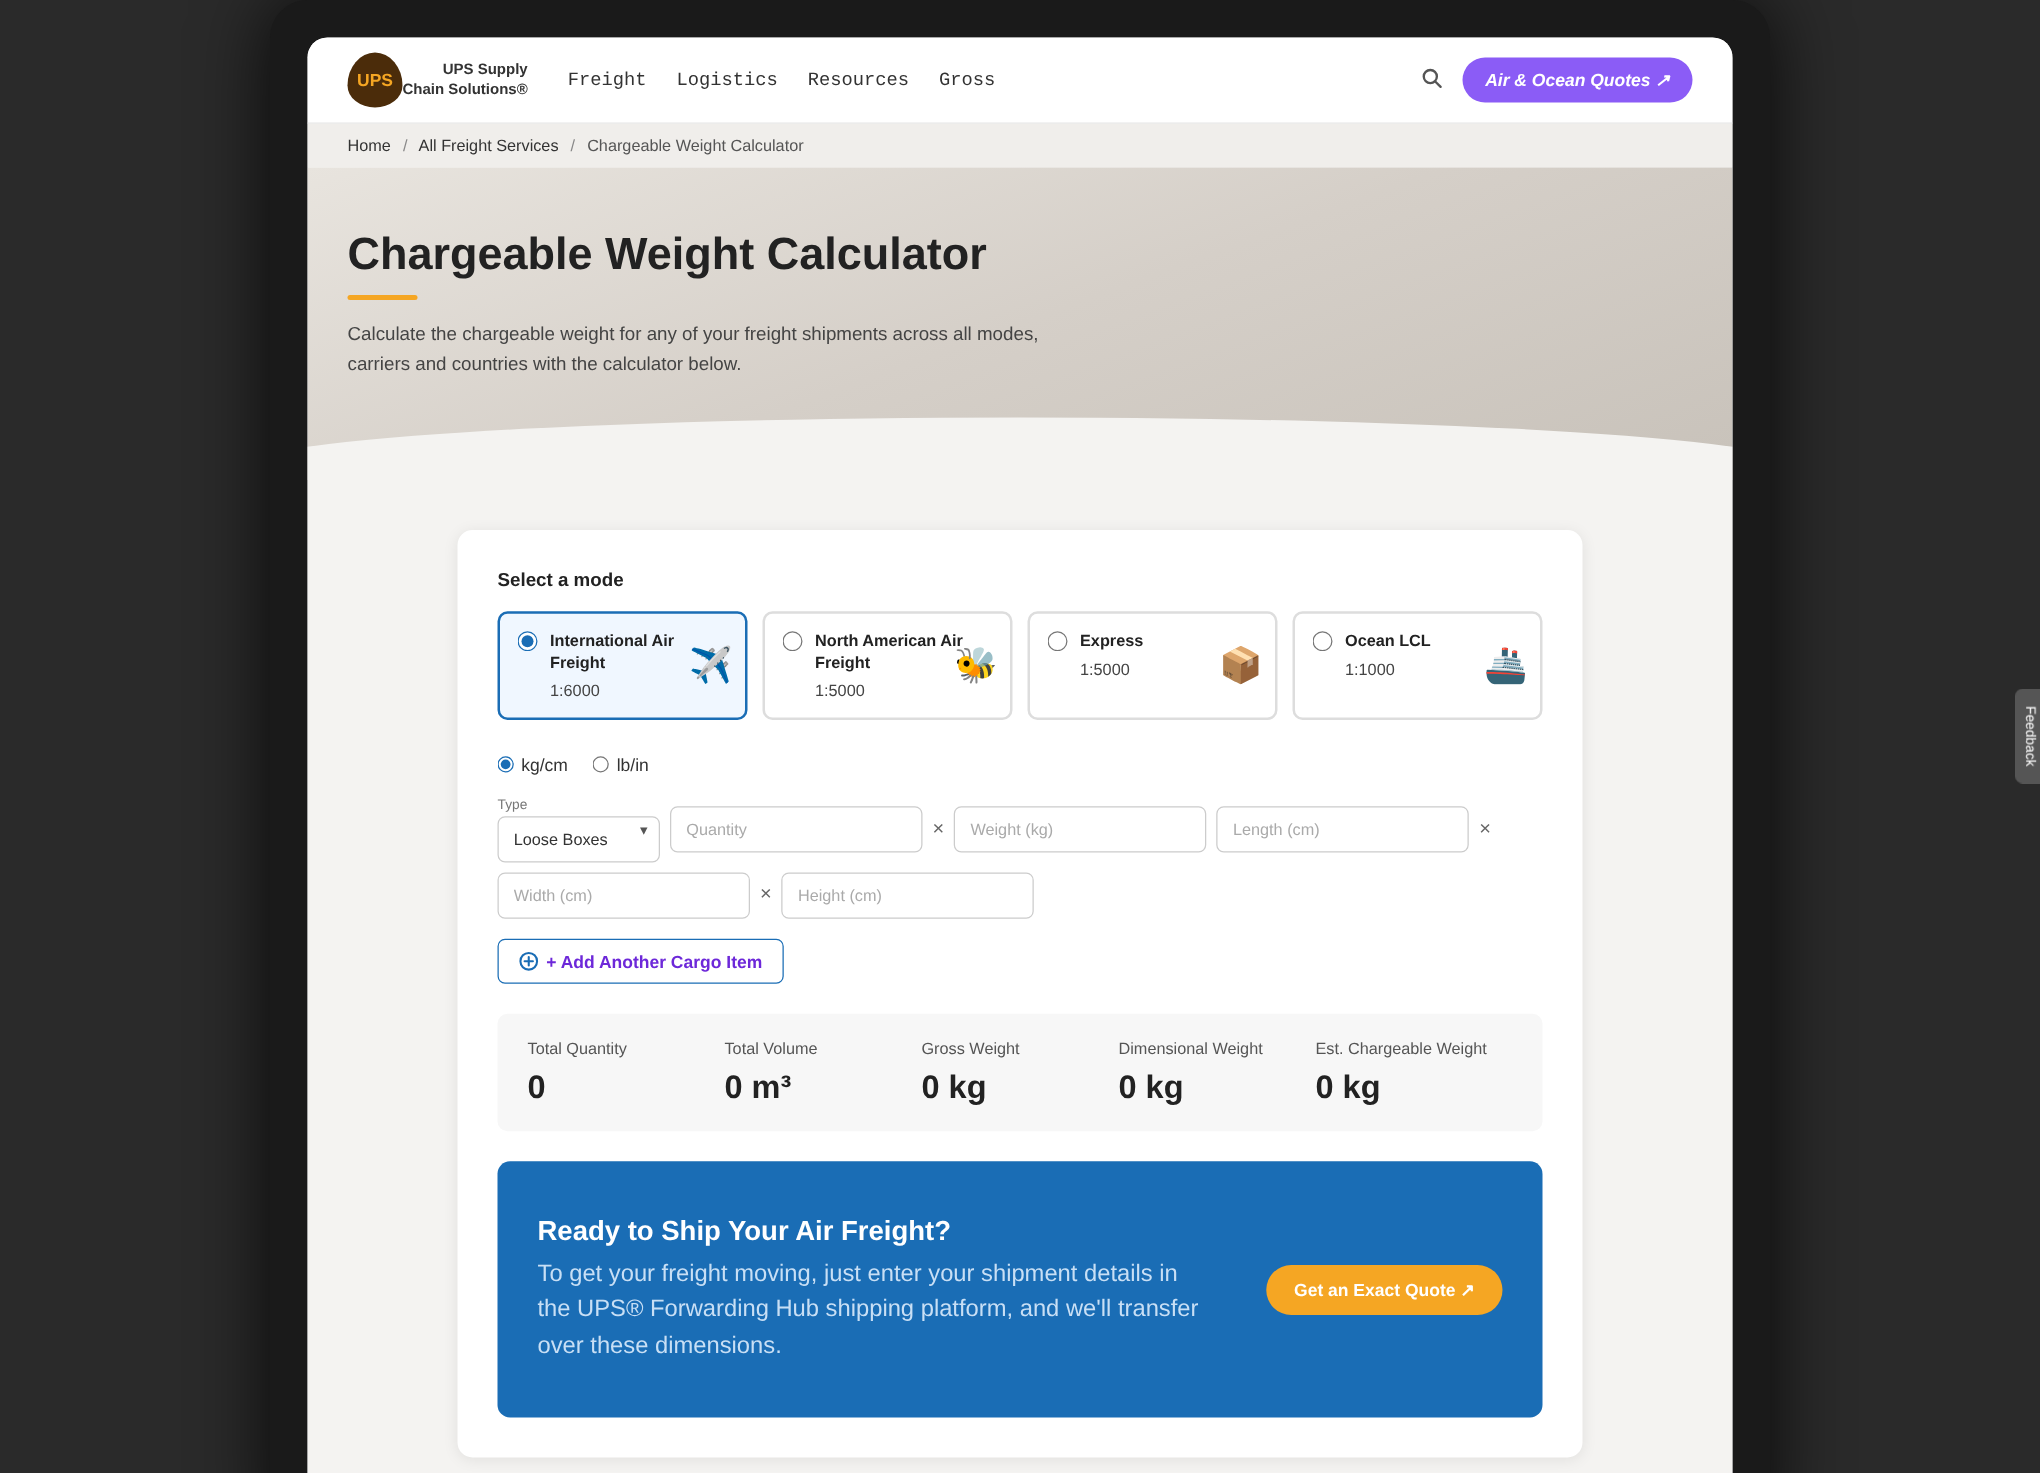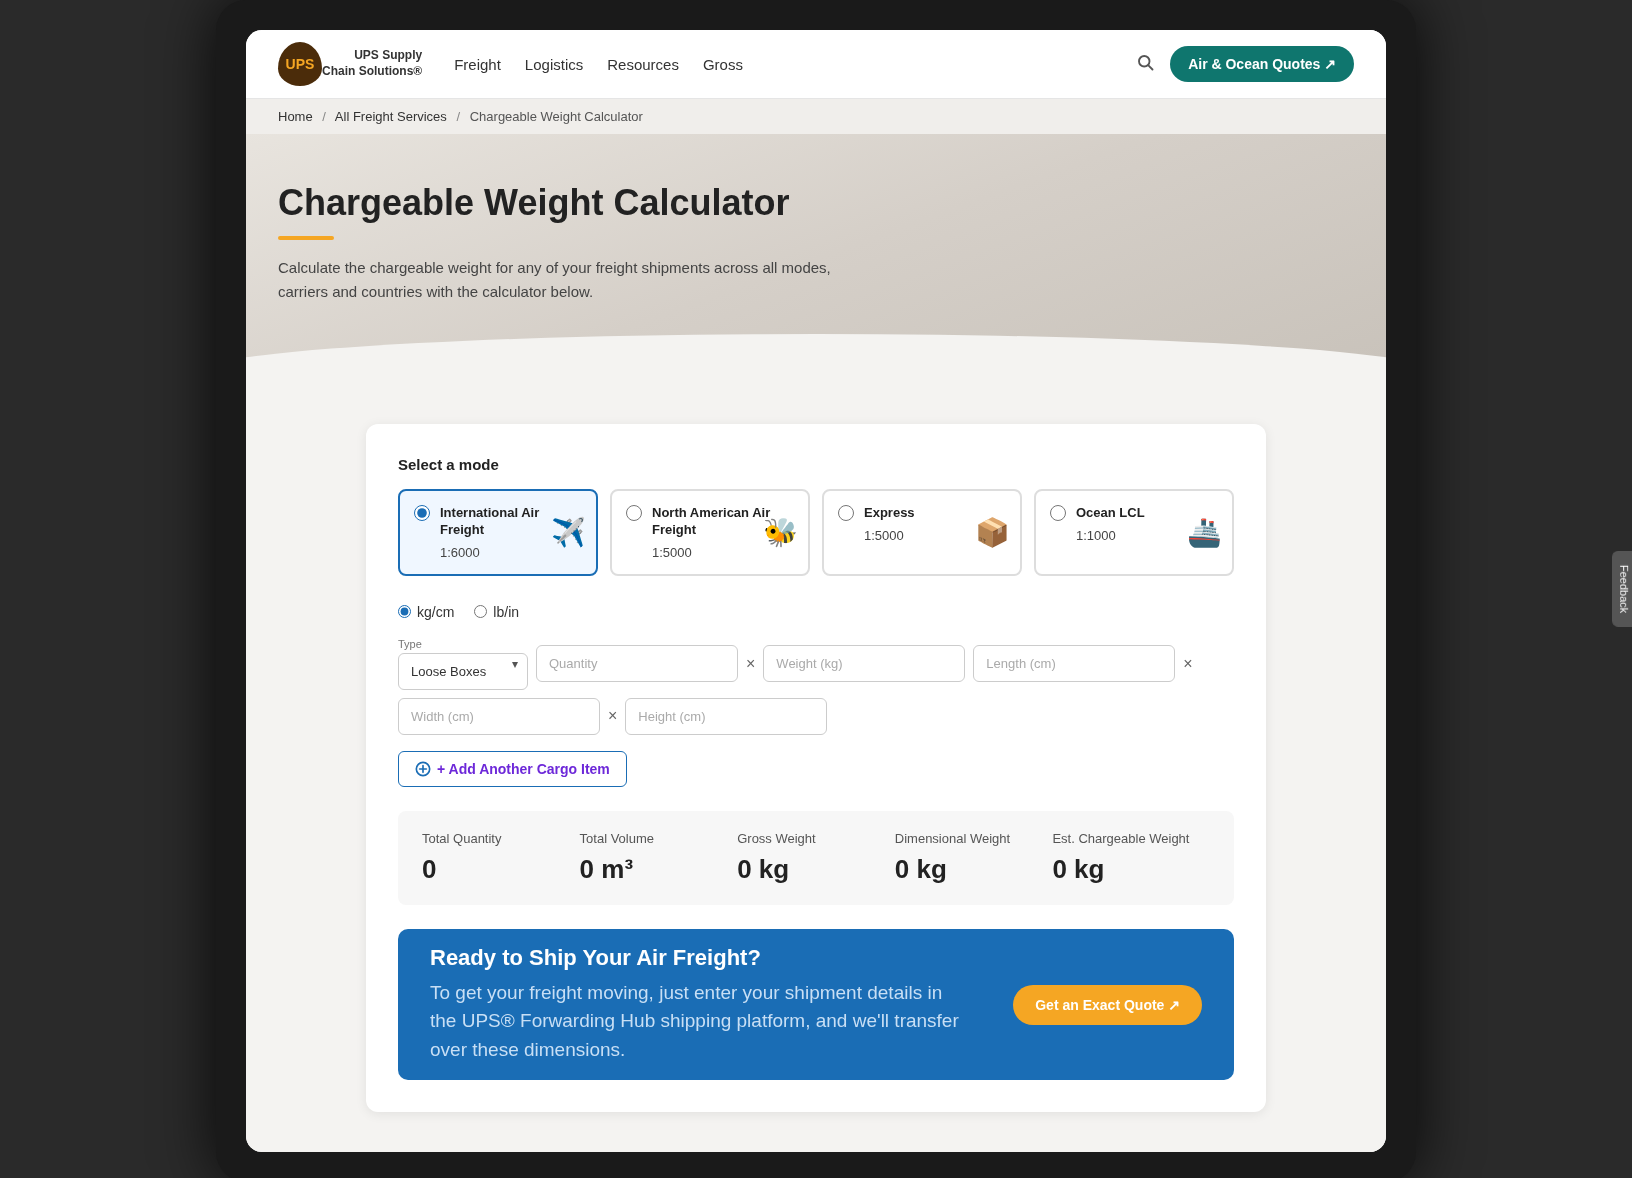--- a/index.html
+++ b/index.html
@@ -61,47 +61,49 @@
       gap: 24px;
       align-items: center;
       flex: 1;
     }
     .nav-link {
       font-size: 15px;
       color: #333;
       text-decoration: none;
       font-weight: 500;
       cursor: pointer;
+      font-family: Liberation Mono, monospace;
     }
     .nav-right {
       display: flex;
       align-items: center;
       gap: 16px;
       margin-left: auto;
     }
     .search-icon-btn {
       background: none;
       border: none;
       cursor: pointer;
       font-size: 18px;
       color: #555;
     }
     .ocean-quotes-btn {
-      background: #0f766e;
+      background: #8b5cf6;
       color: #fff;
       border: none;
       border-radius: 24px;
       padding: 10px 18px;
       font-size: 14px;
       font-weight: 700;
       cursor: pointer;
       display: flex;
       align-items: center;
       gap: 6px;
       white-space: nowrap;
+      font-style: italic;
     }
     
     .breadcrumb-bar {
       background: #f0eeeb;
       padding: 10px 32px;
       font-size: 13px;
       color: #555;
     }
     .breadcrumb-bar a { color: #333; text-decoration: none; }
     .breadcrumb-bar .sep { margin: 0 6px; color: #888; }
@@ -342,21 +344,21 @@
     }
     .result-col-value {
       font-size: 26px;
       font-weight: 700;
       color: #222;
     }
     
     .cta-banner {
       background: #1a6db5;
       border-radius: 10px;
-      padding: 16px 32px;
+      padding: 43px 32px;
       display: flex;
       align-items: center;
       justify-content: space-between;
       gap: 20px;
     }
     .cta-text-wrap {}
     .cta-title {
       font-size: 22px;
       font-weight: 700;
       color: #fff;

